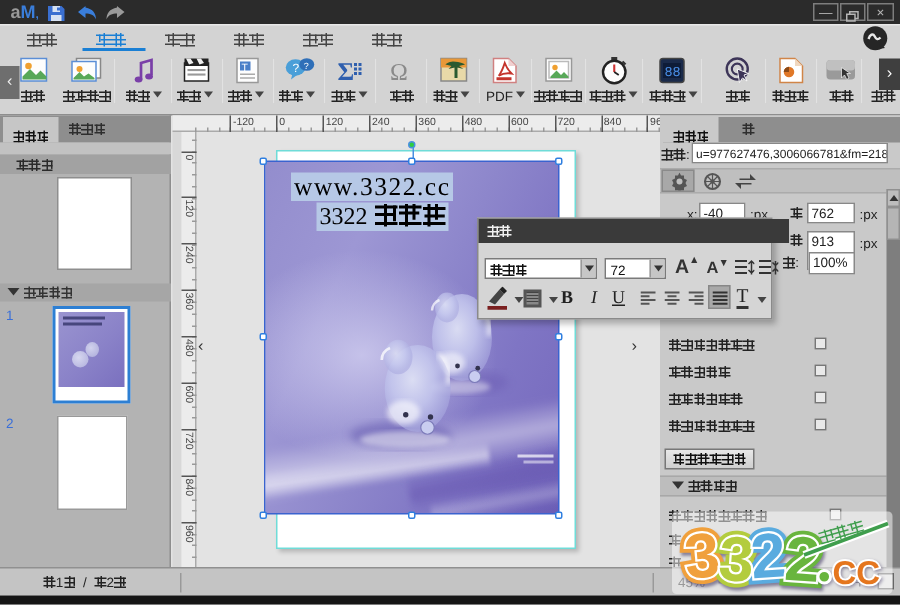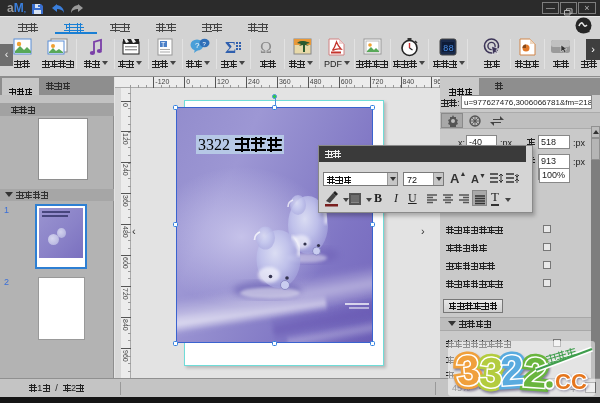--- a/index.html
+++ b/index.html
@@ -412,21 +412,22 @@
      <ellipse cx="101.5" cy="151" rx="22" ry="29" fill="url(#gb)"></ellipse>
      <ellipse cx="88.5" cy="130" rx="9.5" ry="11.5" fill="url(#gb)" opacity=".85"></ellipse>
      <path d="M115 128c5.5 4.5 8 12 7 20" stroke="#fff" stroke-width="2.6" fill="none" opacity=".9" filter="url(#bl1)"></path>
      <path d="M83 124c-3.5 1.5-5.5 4.5-5.5 8" stroke="#fff" stroke-width="1.8" fill="none" opacity=".75"></path>
      <ellipse cx="92" cy="167" rx="11" ry="8" fill="#fff" opacity=".6" filter="url(#bl1)"></ellipse>
      <circle cx="93.5" cy="168.5" r="1.8" fill="#33334e"></circle>
         <circle cx="110" cy="170" r="1.8" fill="#33334e"></circle>
      <circle cx="108" cy="177" r="4.5" fill="#c9cdf0" stroke="#7d7cba" stroke-width=".8"></circle>
    </svg>
 
-   <div class="abs" style="left:19px;top:27px;background:#b6c8e6;color:#000;font-family:'Liberation Serif',serif;font-size:16px;line-height:19px;padding:0 2px;white-space:nowrap">3322 <span class="c cbig" style="width:15px;height:15px"></span><span class="c v2 cbig" style="width:15px;height:15px"></span><span class="c v3 cbig" style="width:15px;height:15px"></span></div>
+   <div class="abs" style="left:17px;top:7px;background:#b6c8e6;color:#000;font-family:'Liberation Serif',serif;font-size:17px;line-height:19px;padding:0 2px;letter-spacing:1px;white-space:nowrap">www.3322.cc</div>
+   <div class="abs" style="left:34px;top:27px;background:#b6c8e6;color:#000;font-family:'Liberation Serif',serif;font-size:16px;line-height:19px;padding:0 2px;white-space:nowrap">3322 <span class="c cbig" style="width:15px;height:15px"></span><span class="c v2 cbig" style="width:15px;height:15px"></span><span class="c v3 cbig" style="width:15px;height:15px"></span></div>
    <div class="abs" style="left:168px;top:195px;width:24px;height:2px;background:rgba(255,255,255,.7)"></div>
    <div class="abs" style="left:172px;top:199px;width:20px;height:2px;background:rgba(255,255,255,.5)"></div>
  </div>
 
  <div class="abs" style="left:159.5px;top:21px;width:1px;height:10px;background:#4a90e0"></div>
  <div class="abs" style="left:157px;top:17px;width:5px;height:5px;border-radius:50%;background:#2ecc40;border:1.3px solid #4a90e0"></div>
  <div class="hdl abs" style="left:58px;top:27.5px"></div>
     <div class="hdl abs" style="left:157px;top:27.5px"></div>
     <div class="hdl abs" style="left:255px;top:27.5px"></div>
  <div class="hdl abs" style="left:58px;top:145px"></div>
@@ -460,21 +461,21 @@
       <path d="M6 1v10M1 6h10M2.5 2.5l7 7M9.5 2.5l-7 7" stroke="#555" stroke-width=".8"></path>
     </svg>
  <svg class="abs" style="left:50px;top:38px" width="14" height="12">
       <path d="M3 4h7V1l4 4H3zM11 8H4v3L0 7h11z" fill="#444"></path>
     </svg>
 
  <div class="abs" style="left:18px;top:61px;font-size:9px;color:#222">x:</div>
  <div class="field" style="left:26px;top:58px;width:31px;height:14px">-40</div>
  <div class="abs" style="left:60px;top:61px;font-size:9px;color:#222">:px</div>
  <div class="abs" style="left:87px;top:60px;font-size:9px;color:#222"><span class="c v3"></span></div>
- <div class="field" style="left:98px;top:58px;width:32px;height:14px">518</div>
+ <div class="field" style="left:98px;top:58px;width:32px;height:14px">762</div>
  <div class="abs" style="left:133px;top:61px;font-size:9px;color:#222">:px</div>
  <div class="abs" style="left:87px;top:78px;font-size:9px;color:#222"><span class="c v2"></span></div>
  <div class="field" style="left:98px;top:77px;width:32px;height:26px">913</div>
  <div class="abs" style="left:133px;top:80px;font-size:9px;color:#222">:px</div>
  <div class="abs" style="left:82px;top:93px;font-size:9px;color:#222"><span class="c"></span>:</div>
  <div class="field" style="left:99px;top:91px;width:31px;height:15px">100%<span style="float:right;margin-top:2px" class="dda"></span></div>
 
  <div class="abs" style="left:6px;top:148px;font-size:9px;color:#222"><span class="c v2"></span><span class="c"></span><span class="c v3"></span><span class="c"></span><span class="c v2"></span><span class="c v3"></span><span class="c"></span></div>
  <div class="cb" style="left:103px;top:148px"></div>
  <div class="abs" style="left:6px;top:166px;font-size:9px;color:#222"><span class="c v3"></span><span class="c v2"></span><span class="c"></span><span class="c v2"></span><span class="c v3"></span></div>
@@ -494,21 +495,21 @@
  <div class="abs" style="left:6px;top:278px;font-size:9px;color:#222"><span class="c v3"></span></div>
  <div class="abs" style="left:6px;top:293px;font-size:9px;color:#222"><span class="c"></span></div>
 
  <div class="abs" style="left:151px;top:49px;width:9px;height:252px;background:#7e7e7e"></div>
  <div class="abs" style="left:151px;top:49px;width:9px;height:12px;background:#bdbdbd;border:1px solid #909090;text-align:center">
       <div style="width:0;height:0;border-left:3px solid transparent;border-right:3px solid transparent;border-bottom:4px solid #333;margin:3px auto 0"></div>
     </div>
  <div class="abs" style="left:151px;top:61px;width:9px;height:22px;background:#b5b5b5;border:1px solid #909090"></div>
 </div>
 
-<div class="abs" id="textpanel" style="left:318px;top:145px;width:215px;height:68px;background:#d5d5d5;border:1px solid #8a8a8a;box-shadow:2px 3px 4px rgba(0,0,0,.25)">
+<div class="abs" id="textpanel" style="left:318px;top:145px;width:197px;height:68px;background:#d5d5d5;border:1px solid #8a8a8a;box-shadow:2px 3px 4px rgba(0,0,0,.25)">
  <div class="abs" style="left:0;top:0;width:207px;height:16px;background:#3a3a3a"></div>
  <div class="abs" style="left:6px;top:3px;font-size:9px;color:#f0f0f0"><span class="c"></span><span class="c v2"></span></div>
 
  <div class="abs" style="left:4px;top:26px;width:75px;height:14px;background:#fff;border:1px solid #7a7a7a"></div>
  <div class="abs" style="left:8px;top:29px;font-size:9px;color:#111"><span class="c v2"></span><span class="c"></span><span class="c v3"></span></div>
  <div class="abs" style="left:68px;top:27px;width:10px;height:12px;background:#c6c6c6;border-left:1px solid #999">
       <div style="width:0;height:0;border-left:3px solid transparent;border-right:3px solid transparent;border-top:4px solid #333;margin:4px auto 0"></div>
     </div>
  <div class="abs" style="left:84px;top:26px;width:41px;height:14px;background:#fff;border:1px solid #7a7a7a;font-size:9px;color:#111;padding:2px 3px">72</div>
  <div class="abs" style="left:114px;top:27px;width:10px;height:12px;background:#c6c6c6;border-left:1px solid #999">

